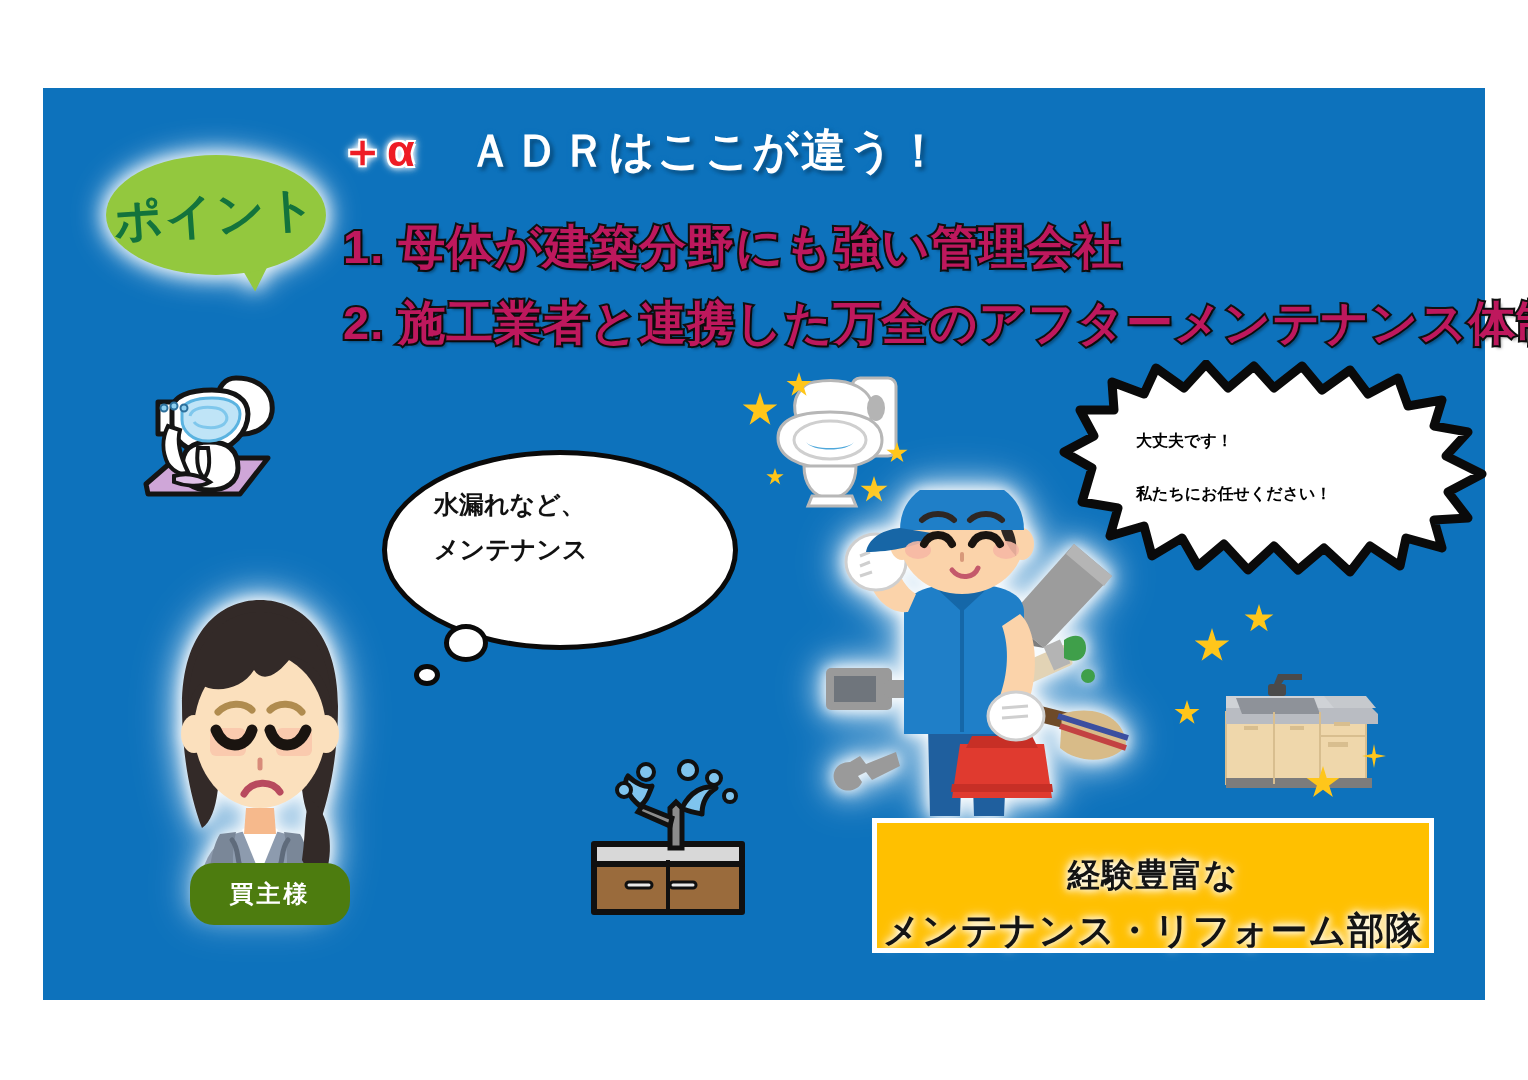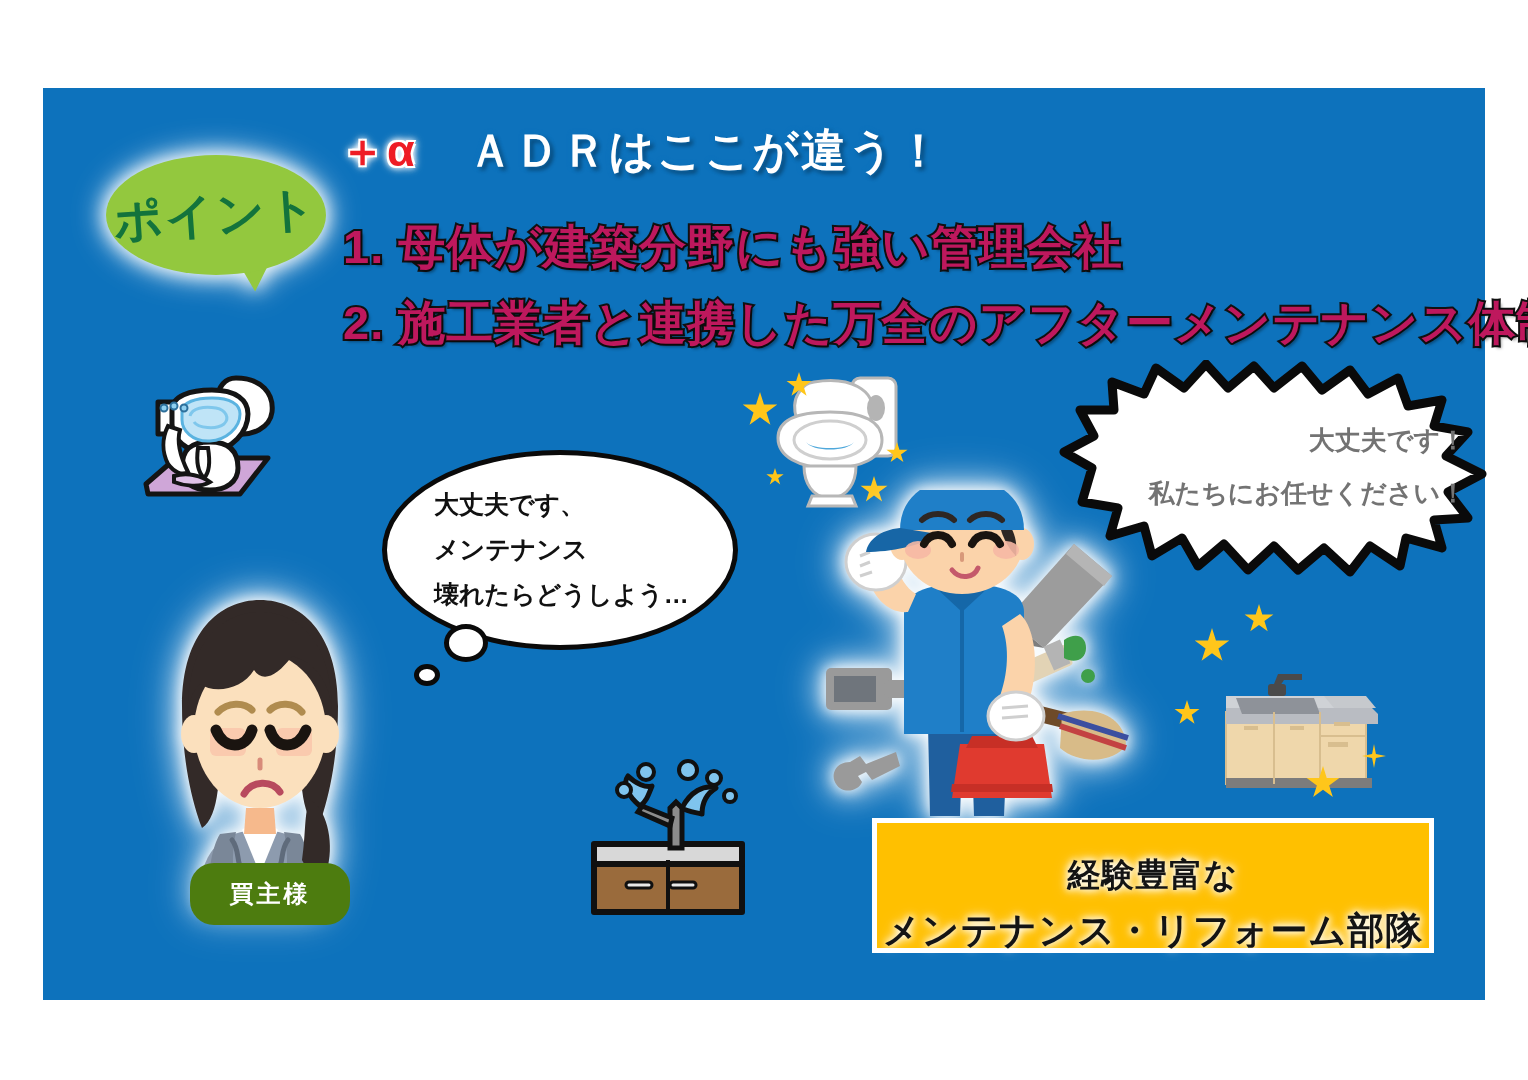--- a/index.html
+++ b/index.html
@@ -133,25 +133,24 @@
   #spiky-bubble {
     position: absolute;
     left: 1058px; top: 360px;
     width: 432px; height: 220px;
   }
   #spiky-bubble svg { position: absolute; inset: 0; }
   #spiky-bubble .sb-text {
     position: absolute;
     left: 78px; top: 54px;
     width: 330px;
-    color: #737373;
-    font-size: 26px;
+    color: #000000;
+    font-size: 16px;
     font-weight: bold;
     line-height: 53px;
-    text-align: right;
   }
 
   
   #team-banner {
     position: absolute;
     left: 872px; top: 818px;
     width: 562px; height: 135px;
     background: #ffc000;
     border: 5px solid #ffffff;
     display: flex;
@@ -440,23 +439,22 @@
       <path d="M158 30 C166 22 182 22 190 30" fill="none" stroke="#2e2724" stroke-width="6" stroke-linecap="round"></path>
 
       <path d="M150 64 L150 70" stroke="#d8997a" stroke-width="4" stroke-linecap="round"></path>
       <path d="M140 80 C148 90 162 88 166 78" fill="none" stroke="#c4596b" stroke-width="5" stroke-linecap="round"></path>
     </svg>
   </div>
 
   <div id="thought-bubble">
     <div class="tb-body"></div>
     <div class="tb-text">
-      <div>大丈夫です、</div>
+      <div>水漏れなど、</div>
       <div>メンテナンス</div>
-      <div>壊れたらどうしよう…</div>
     </div>
   </div>
   <div class="tb-dot" id="tb-dot-1"></div>
   <div class="tb-dot" id="tb-dot-2"></div>
 
   <div id="spiky-bubble">
     <svg viewBox="0 0 432 220" width="432" height="220">
       <path d="M34 108 L6 92 L36 76 L22 50 L56 50 L54 22 L86 34 L98 8
                L126 28 L148 4 L170 28 L196 6 L216 28 L244 6 L264 30
                L292 10 L310 34 L340 18 L350 46 L384 40 L376 66 L410 72

